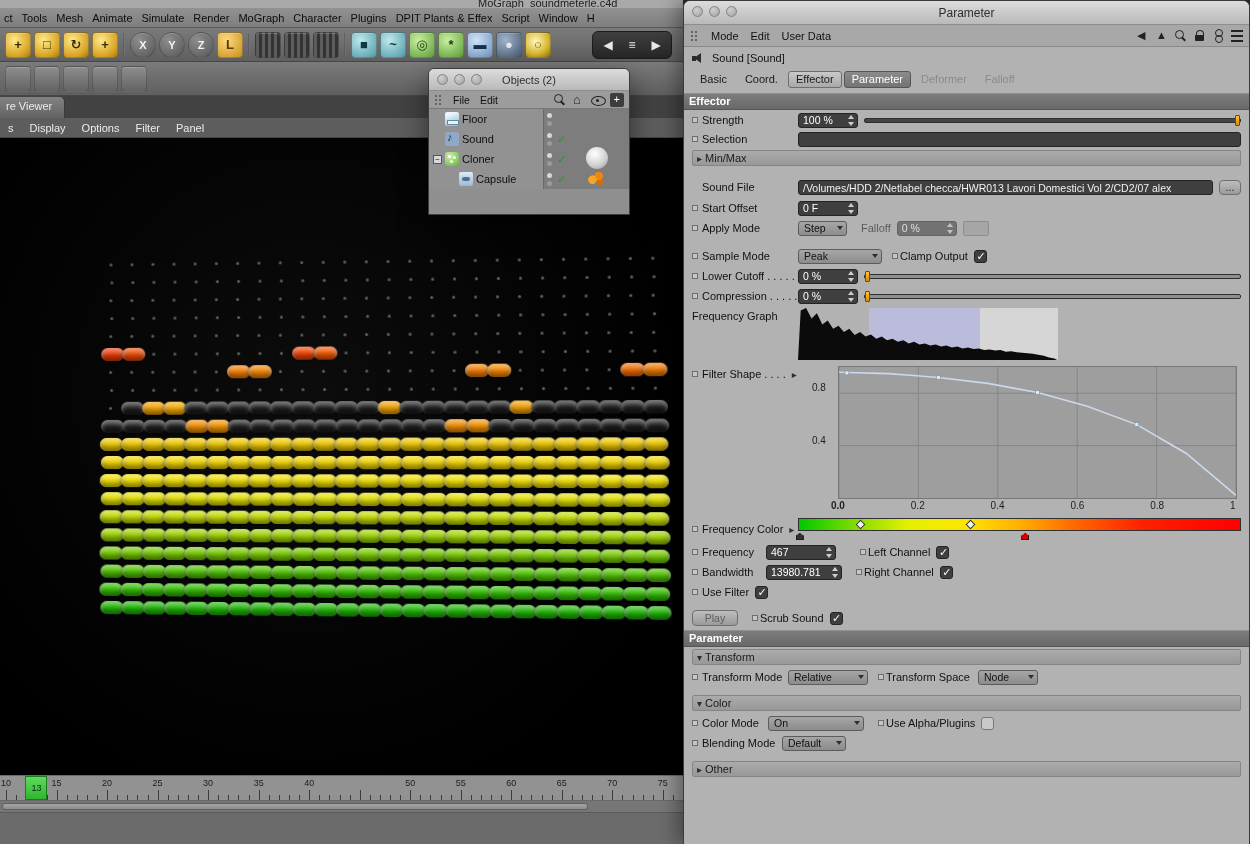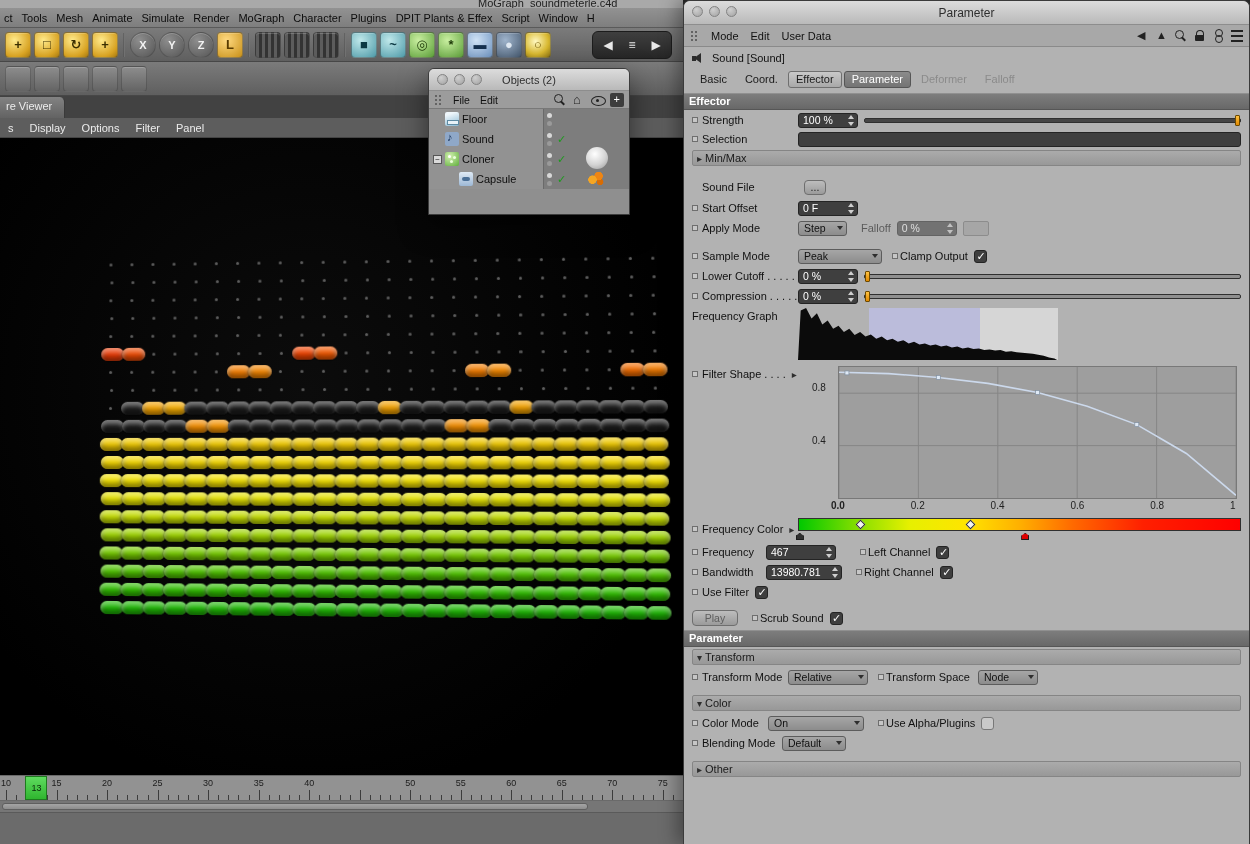--- a/index.html
+++ b/index.html
@@ -1008,20 +1008,21 @@
         <span class="garr-r"></span>
         <span>Min/Max</span>
       </div>
 
       <div class="gap8"></div>
 
       <div class="row" style="height:22px">
         <span class="lcol">
           <span class="albl" style="margin-left:10px">Sound File</span>
         </span>
+        <span class="field flex1">/Volumes/HDD 2/Netlabel checca/HWR013 Lavori Domestici Vol 2/CD2/07 alex</span>
         <span class="btn browse ml6">...</span>
       </div>
 
       <div class="row">
         <span class="lcol">
           <span class="tg"></span>
           <span class="albl">Start Offset</span>
         </span>
         <span class="stepper w58">
             <i>0 F</i>

